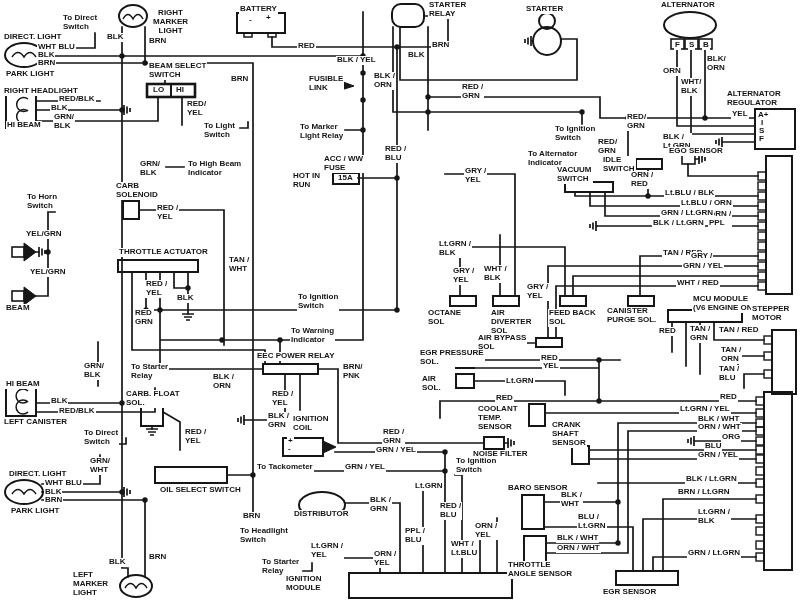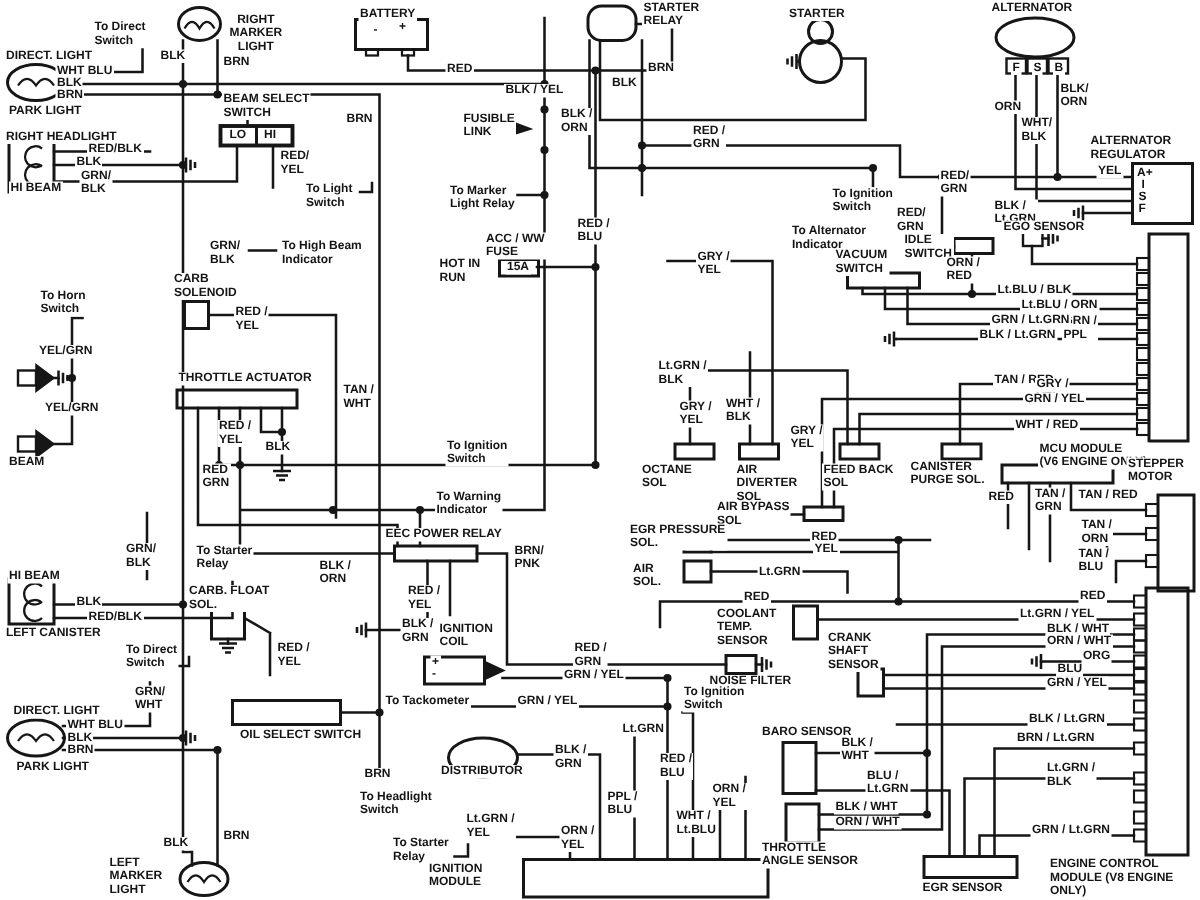--- a/index.html
+++ b/index.html
@@ -492,30 +492,27 @@
 Switch</span>
       <span class="wl" style="left: 507px; top: 484px;">BARO SENSOR</span>
       <span class="wl" style="left: 560px; top: 491px;">BLK /
 WHT</span>
       <span class="wl" style="left: 577px; top: 513px;">BLU /
 Lt.GRN</span>
       <span class="wl" style="left: 556px; top: 534px;">BLK / WHT</span>
       <span class="wl" style="left: 556px; top: 544px;">ORN / WHT</span>
       <span class="wl" style="left: 507px; top: 561px;">THROTTLE
 ANGLE SENSOR</span>
-      <span class="wl" style="left: 602px; top: 588px; margin-left: 12px;">EGR SENSOR</span>
+      <span class="wl" style="left: 602px; top: 588px;">EGR SENSOR</span>
       <span class="wl" style="left: 719px; top: 393px;">RED</span>
       <span class="wl" style="left: 679px; top: 405px;">Lt.GRN / YEL</span>
       <span class="wl" style="left: 697px; top: 415px;">BLK / WHT</span>
       <span class="wl" style="left: 697px; top: 423px;">ORN / WHT</span>
       <span class="wl" style="left: 721px; top: 433px;">ORG</span>
       <span class="wl" style="left: 704px; top: 442px;">BLU</span>
       <span class="wl" style="left: 697px; top: 451px;">GRN / YEL</span>
       <span class="wl" style="left: 685px; top: 475px;">BLK / Lt.GRN</span>
       <span class="wl" style="left: 677px; top: 488px;">BRN / Lt.GRN</span>
       <span class="wl" style="left: 697px; top: 508px;">Lt.GRN /
 BLK</span>
       <span class="wl" style="left: 687px; top: 549px;">GRN / Lt.GRN</span>
-      <span class="wl" style="left: 699px; top: 572px;">ENGINE CONTROL
-MODULE (V8 ENGINE
-ONLY)</span>
     </div>
 </div>
 
 </body></html>

